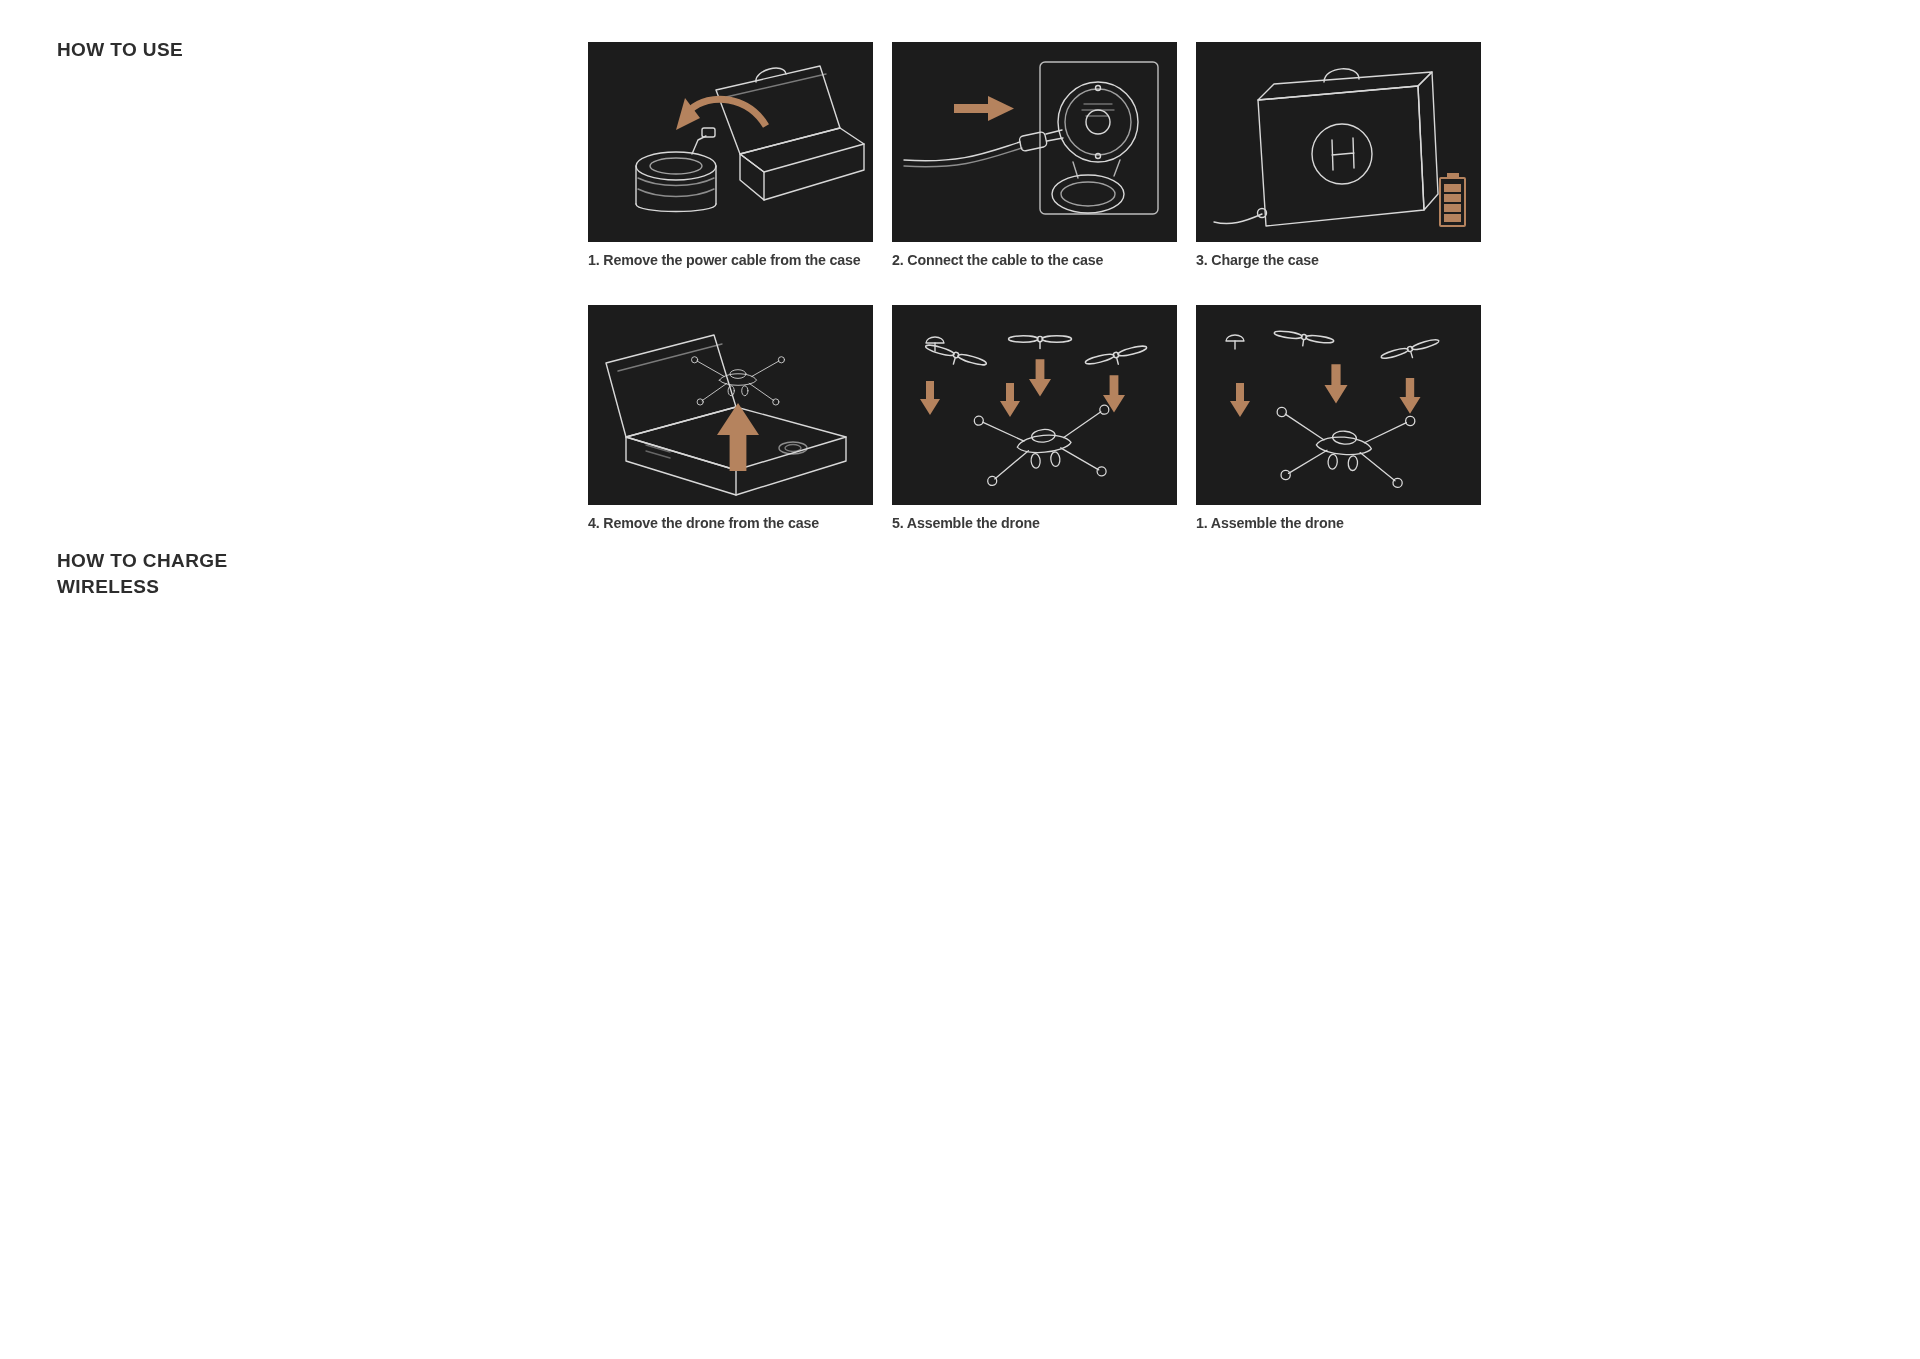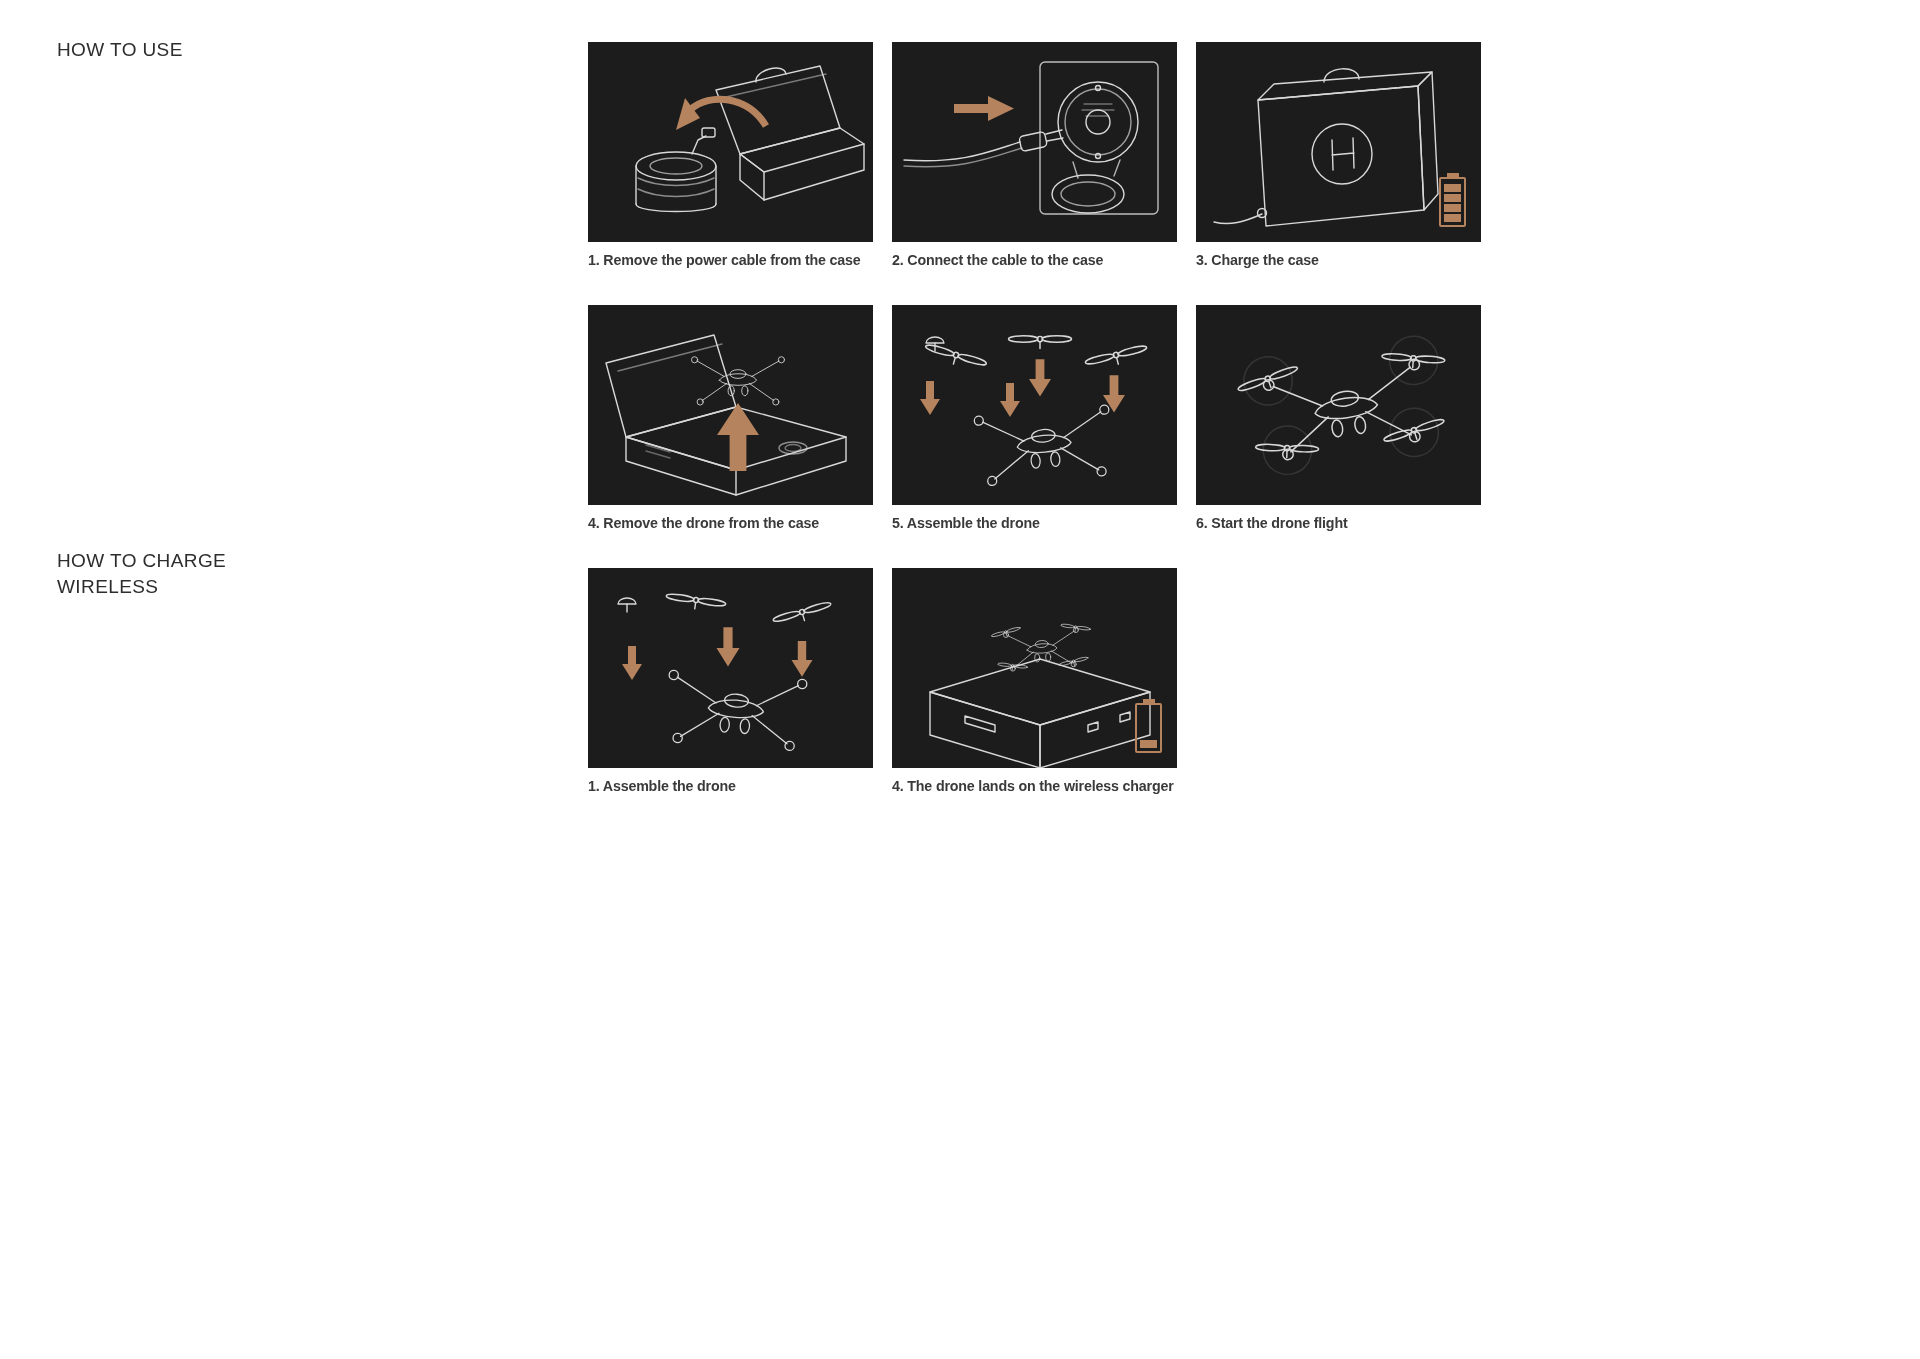--- a/index.html
+++ b/index.html
@@ -7,21 +7,21 @@
     --panel:#1c1c1c;
     --line:#d8d8d8;
     --caption:#3a3a3a;
     --heading:#2d2d2d;
   }
   *{box-sizing:border-box;margin:0;padding:0}
   html,body{background:#fff}
   body{font-family:"Liberation Sans", sans-serif;}
   .page{position:relative;width:1920px;height:1359px;background:#fff;overflow:hidden}
 
-  .heading{position:absolute;left:57px;font-size:19px;font-weight:400;color:var(--heading);letter-spacing:.4px;line-height:26px}
+  .heading{position:absolute;left:57px;font-size:19px;font-weight:700;color:var(--heading);letter-spacing:.4px;line-height:26px}
   #h-use{top:37px}
   #h-charge{top:548px}
 
   .grid{position:absolute;left:588px;top:42px;display:grid;grid-template-columns:repeat(3,285px);column-gap:19px;row-gap:36px}
   figure.cell{width:237px}
   .panel{position:relative;width:285px;height:200px;background:var(--panel);overflow:hidden}
   .panel svg{width:100%;height:100%;display:block}
   .caption{display:block;margin-top:9px;font-size:15.5px;font-weight:700;color:var(--caption);letter-spacing:-0.2px;white-space:nowrap;transform:scaleX(.92);transform-origin:0 50%}
 
   svg .ln{stroke:var(--line);stroke-width:1.4;fill:none;stroke-linecap:round;stroke-linejoin:round}
@@ -222,30 +222,20 @@
             <use href="#arrow" transform="translate(38,94)"></use>
             <use href="#arrow" transform="translate(148,74) scale(1.1)"></use>
             <use href="#arrow" transform="translate(118,96)"></use>
             <use href="#arrow" transform="translate(222,90) scale(1.1)"></use>
           </g>
         </svg>
       </div>
       <figcaption class="caption">5. Assemble the drone</figcaption>
     </figure>
 
-    <figure class="cell">
-      <div class="panel">
-        <svg viewBox="0 0 285 200">
-          <g class="ln" transform="translate(150,102) rotate(-8) scale(1.05)">
-              <use href="#drone-flying"></use>
-            </g>
-        </svg>
-      </div>
-      <figcaption class="caption">6. Start the drone flight</figcaption>
-    </figure>
 
     <figure class="cell">
       <div class="panel">
         <svg viewBox="0 0 285 200">
           <g class="ln">
             <g transform="translate(148,140) scale(0.92) rotate(4)">
                 <use href="#drone-body"></use>
               </g>
             <g transform="translate(108,32) rotate(8)">
                 <use href="#prop"></use>
@@ -261,33 +251,17 @@
             <use href="#arrow" transform="translate(140,80) scale(1.15)"></use>
             <use href="#arrow" transform="translate(214,92) scale(1.05)"></use>
           </g>
         </svg>
       </div>
       <figcaption class="caption">1. Assemble the drone</figcaption>
     </figure>
 
 
 
-    <figure class="cell">
-      <div class="panel">
-        <svg viewBox="0 0 285 200">
-          <g class="ln" transform="translate(148,124)">
-              <use href="#case-closed"></use>
-            </g>
-          <g class="ln" transform="translate(150,80) scale(0.5) rotate(-4)">
-              <use href="#drone-full"></use>
-            </g>
-        </svg>
-        <div class="battery">
-            <div class="bar"></div>
-          </div>
-      </div>
-      <figcaption class="caption">4. The drone lands on the wireless charger</figcaption>
-    </figure>
 
 
 
   </div>
 </div>
 
 </body></html>

